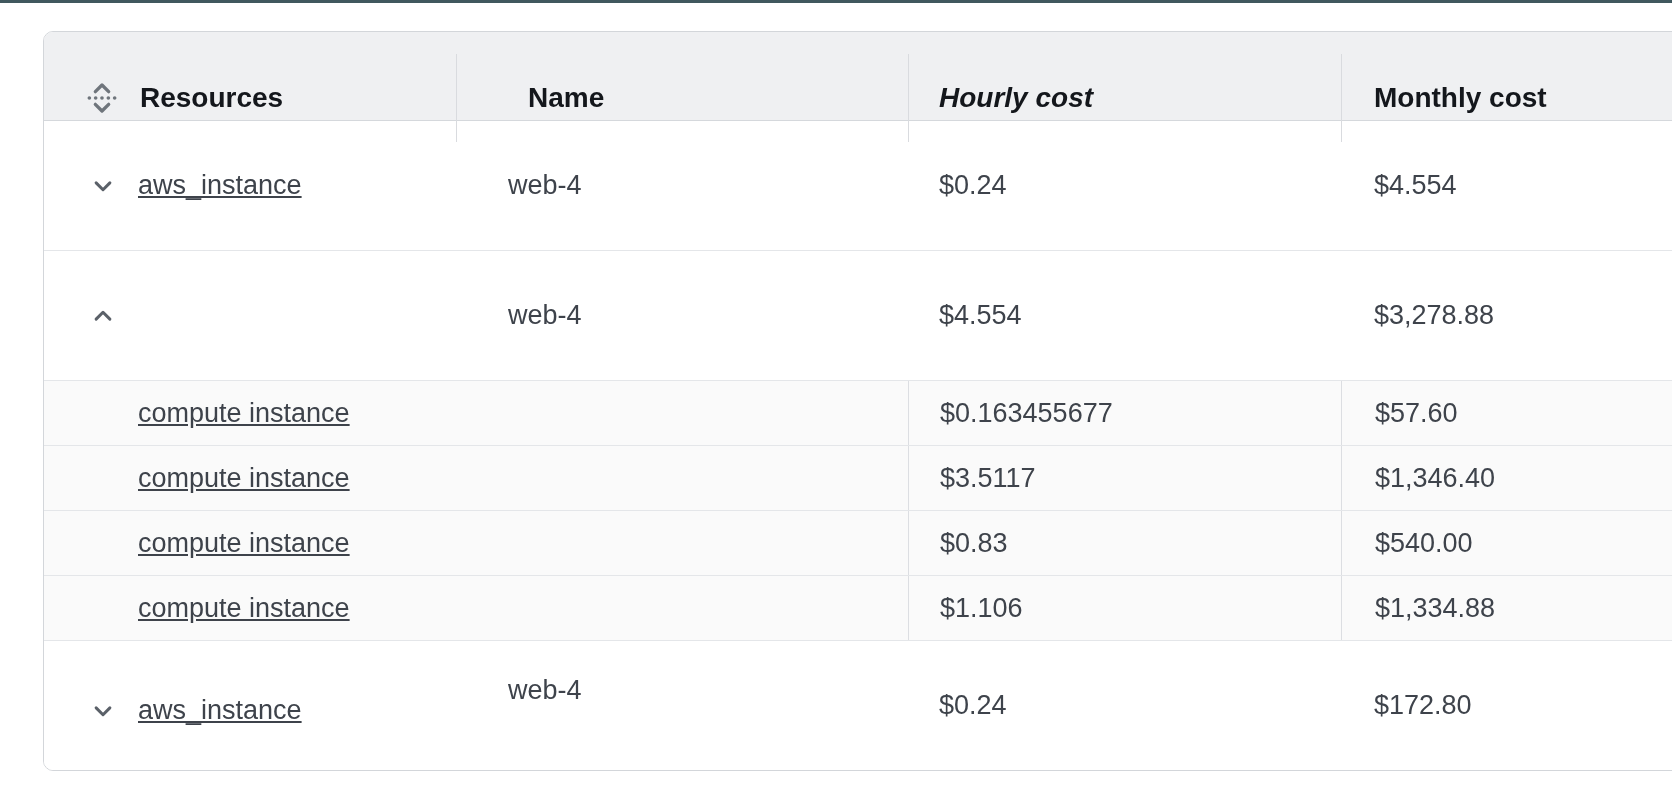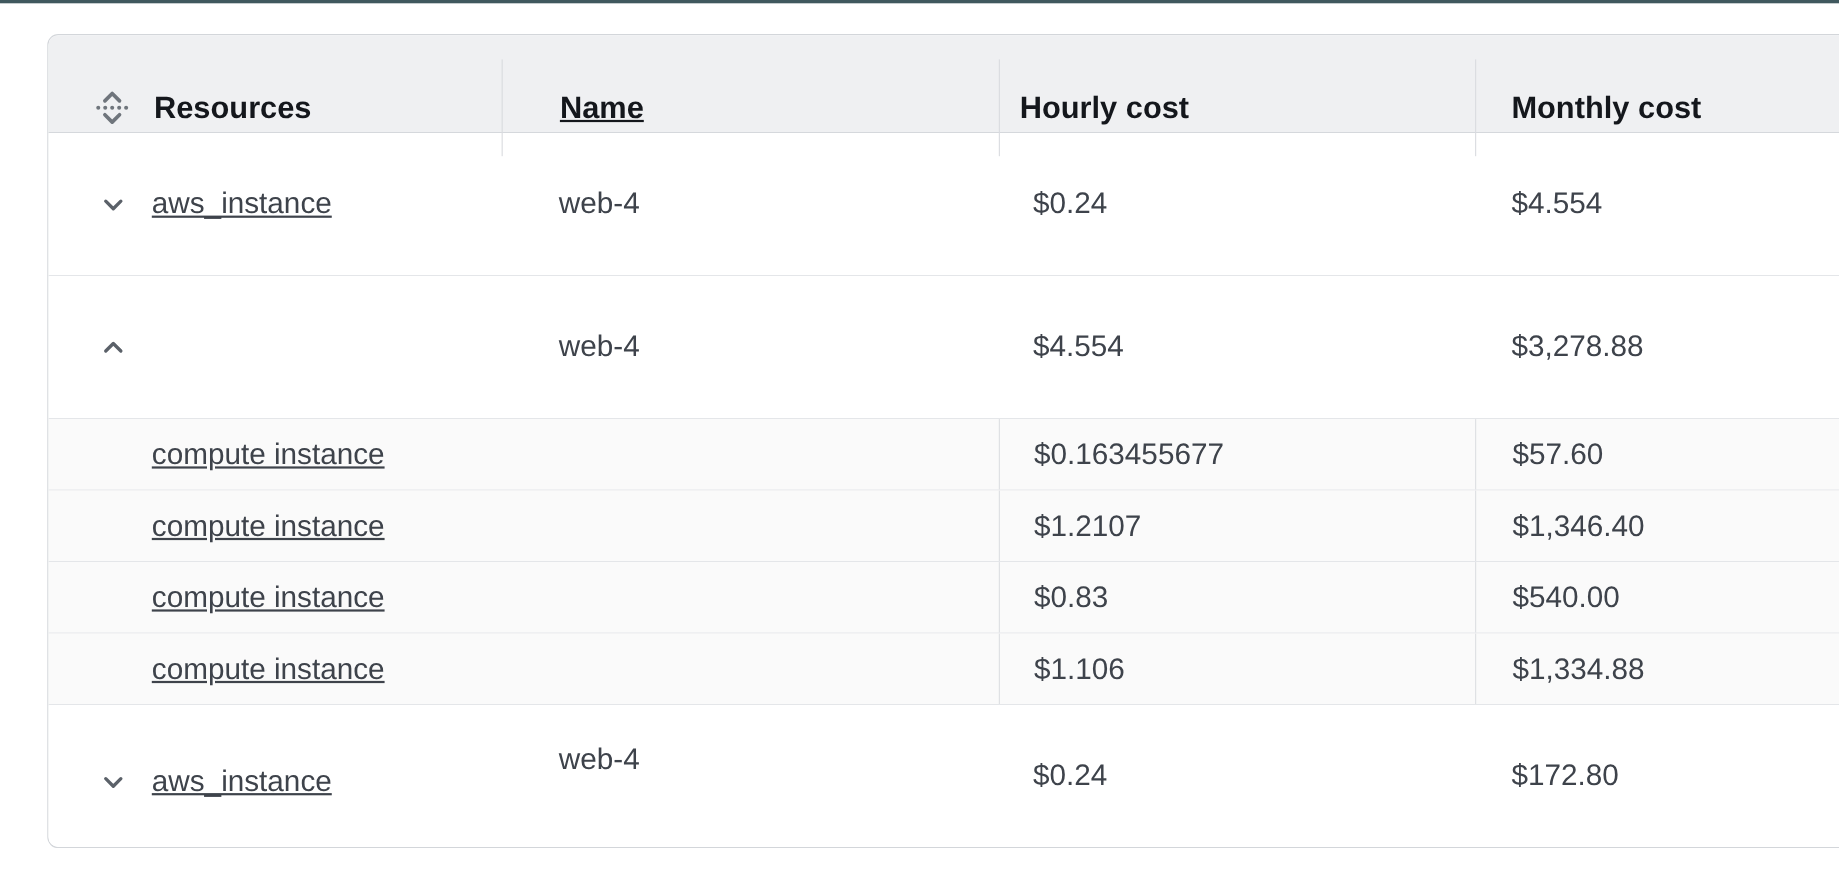--- a/index.html
+++ b/index.html
@@ -48,22 +48,22 @@
   .table-header .cell {
     height: 100%;
     display: flex;
     align-items: center;
     margin-top: 44px;
   }
   .table-header .cell + .cell {
     border-left: 1px solid #d9dbdf;
   }
   .header-resources { padding-left: 36px; }
-  .header-name    { padding-left: 52px; text-decoration: underline; }
-  .header-hourly  { padding-left: 18px; }
+  .header-name    { padding-left: 71px; }
+  .header-hourly  { padding-left: 30px; font-style: italic; }
   .header-monthly { padding-left: 32px; }
   .drag-handle {
     width: 44px;
     height: 44px;
     margin-right: 16px;
     display: inline-flex;
     align-items: center;
     justify-content: center;
     cursor: grab;
     flex: 0 0 auto;
@@ -181,21 +181,21 @@
         <div class="cell resources-cell">
           <span>compute instance</span>
         </div>
         <div class="cell hourly-cell">$0.163455677</div>
         <div class="cell monthly-cell">$57.60</div>
       </div>
       <div class="grid-row sub-row">
         <div class="cell resources-cell">
           <span>compute instance</span>
         </div>
-        <div class="cell hourly-cell">$1.2107</div>
+        <div class="cell hourly-cell">$3.5117</div>
         <div class="cell monthly-cell">$1,346.40</div>
       </div>
       <div class="grid-row sub-row">
         <div class="cell resources-cell">
           <span>compute instance</span>
         </div>
         <div class="cell hourly-cell">$0.83</div>
         <div class="cell monthly-cell">$540.00</div>
       </div>
       <div class="grid-row sub-row">

